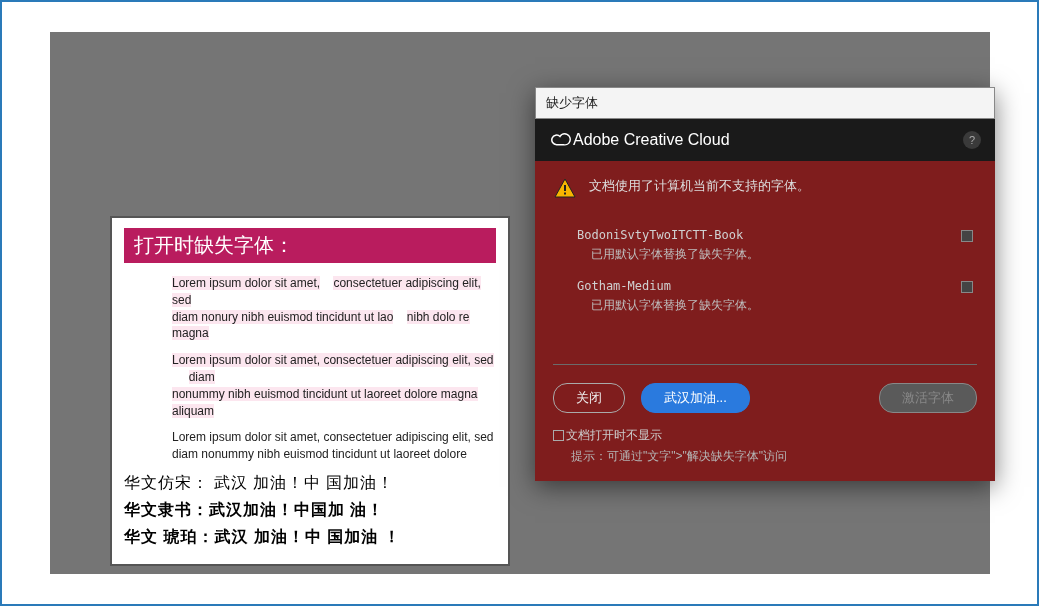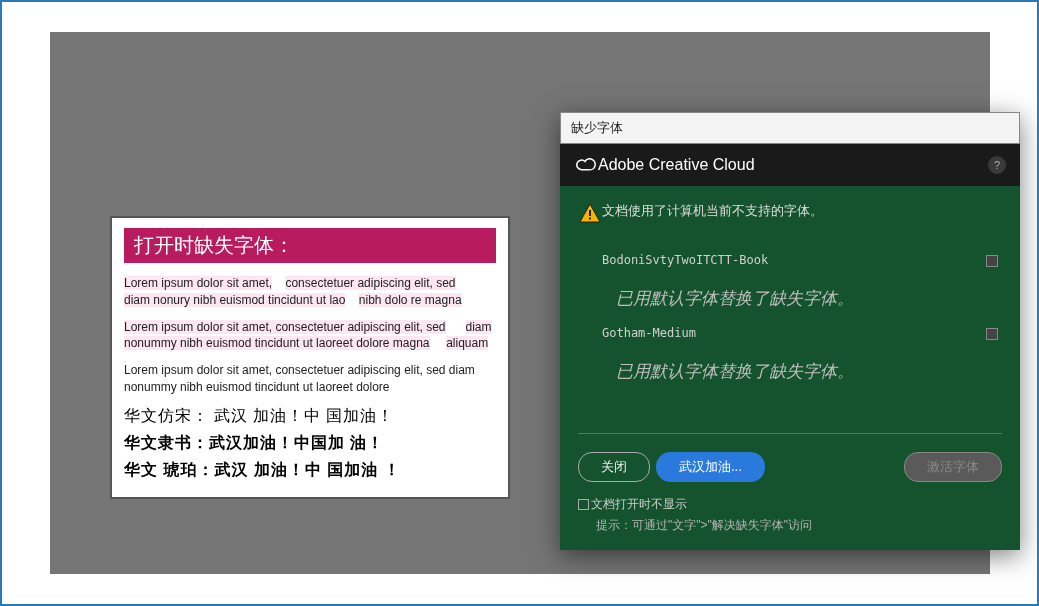--- a/index.html
+++ b/index.html
@@ -34,43 +34,43 @@
     font-size: 20px;
     padding: 4px 10px;
     margin-bottom: 12px;
     font-family: KaiTi, serif;
   }
   .doc-p {
     font-size: 12px;
     line-height: 1.4;
     margin-bottom: 10px;
     color: #222;
+    margin-left: 48px;
   }
   .hl { background: #fce6ef; }
   .doc-p2 { font-size: 12px; }
   .doc-zh-row {
     font-size: 16px;
     margin: 6px 0 2px;
     letter-spacing: 1px;
     font-weight: bold;
   }
   .zh1 { font-family: "STXingkai", KaiTi, serif; font-weight: normal; }
   .zh2 { font-family: "STHupo", "Microsoft YaHei", sans-serif; font-weight:900; }
   .zh3 { font-family: "STKaiti", KaiTi, serif; }
 
   .dialog {
     position: absolute;
     top: 55px;
-    left: 510px;
+    left: 485px;
     width: 460px;
-    background: #14532d;
+    background: #7f1d1d;
     box-shadow: 0 6px 24px rgba(0,0,0,.5);
     color: #d8d8d8;
     font-size: 12px;
-    margin-top: 25px;
   }
   .dlg-titlebar {
     background: #f4f4f4;
     color: #222;
     padding: 6px 10px;
     font-size: 13px;
     border: 1px solid #888;
   }
   .dlg-brand {
     background: #1a1a1a;
@@ -87,41 +87,41 @@
   .help-icon {
     margin-left: auto;
     width: 18px; height: 18px;
     border-radius: 50%;
     background: #3a3a3a;
     color: #aaa;
     display:flex; align-items:center; justify-content:center;
     font-size: 11px;
   }
   .dlg-body { padding: 16px 18px 16px; }
-  .warn-row { display:flex; align-items:flex-start; margin-bottom: 18px; }
+  .warn-row { display:flex; gap: 12px; align-items:flex-start; margin-bottom: 18px; }
   .warn-icon svg { width: 24px; height: 24px; }
   .warn-text { font-size: 13px; color: #ddd; line-height:1.4; }
   .list-header {
     display:flex; justify-content:space-between;
     color:#ccc; font-size:12px; margin: 6px 0 6px;
   }
   .font-item {
     padding: 6px 10px 10px 24px;
-    display:flex; flex-direction:column; gap:20px;
+    display:flex; flex-direction:column; gap:4px;
     position:relative;
   }
   .font-item .chk {
     position:absolute; right: 4px; top: 8px;
     width: 12px; height:12px; border:1px solid #888;
     background:#444;
   }
   .font-name { color:#d0d0d0; font-family: Consolas, monospace; font-size:12px; }
-  .font-sub { color:#bfbfbf; font-size:17px; padding-left:14px;font-style:italic; }
+  .font-sub { color:#bfbfbf; font-size:12px; padding-left:14px; }
   .divider { border:0; border-top:1px solid #6b6b6b; margin: 40px 0 18px; }
-  .btn-row { display:flex; gap:6px; align-items:center; }
+  .btn-row { display:flex; gap:16px; align-items:center; }
   .btn {
     padding: 5px 22px;
     border-radius: 14px;
     font-size: 13px;
     border:1px solid #aaa;
     background: transparent;
     color:#eee;
     cursor:pointer;
   }
   .btn.primary { background:#2a7ade; border-color:#2a7ade; color:#fff; }

